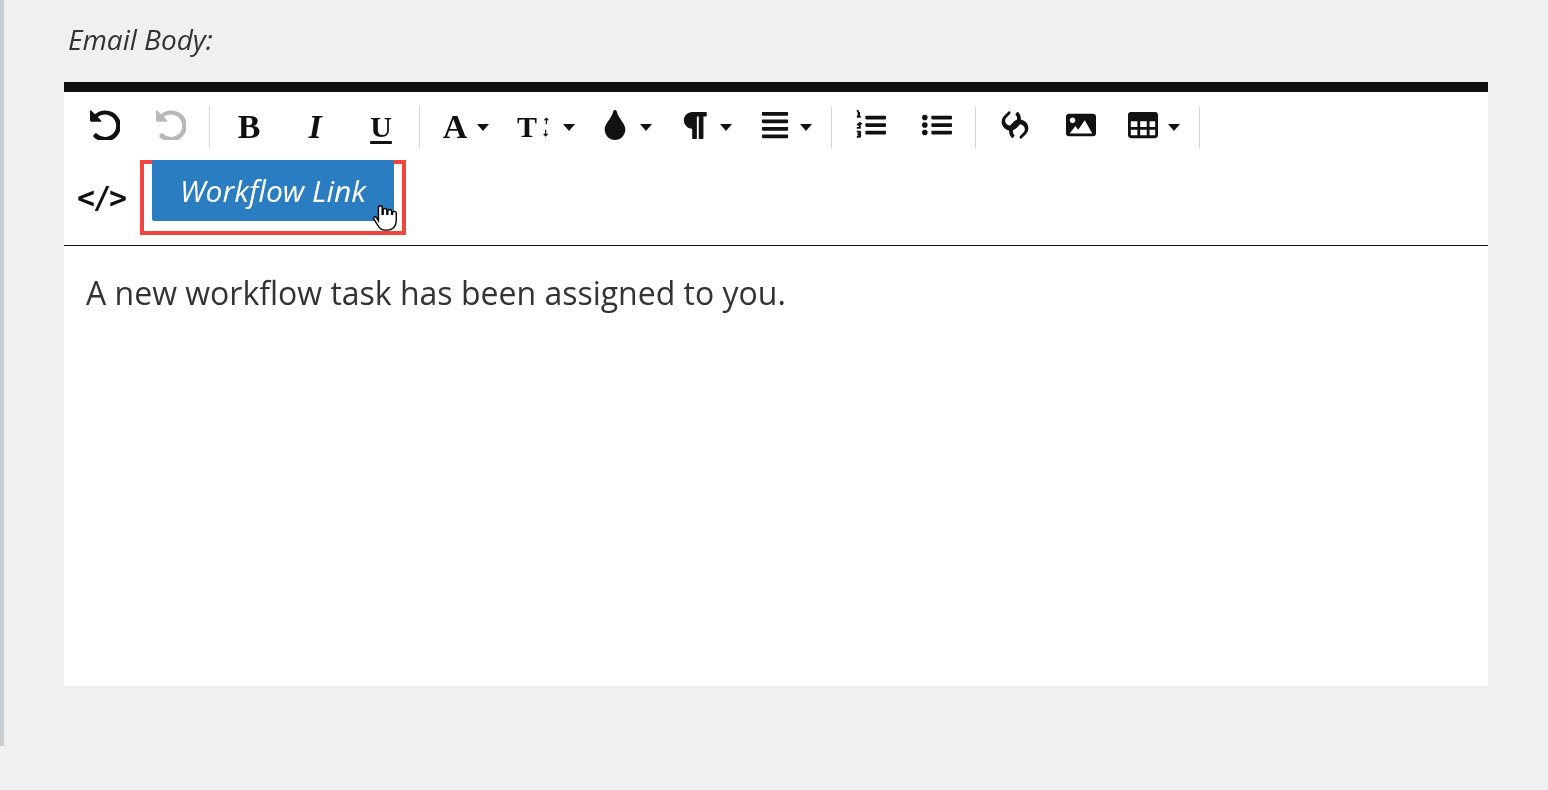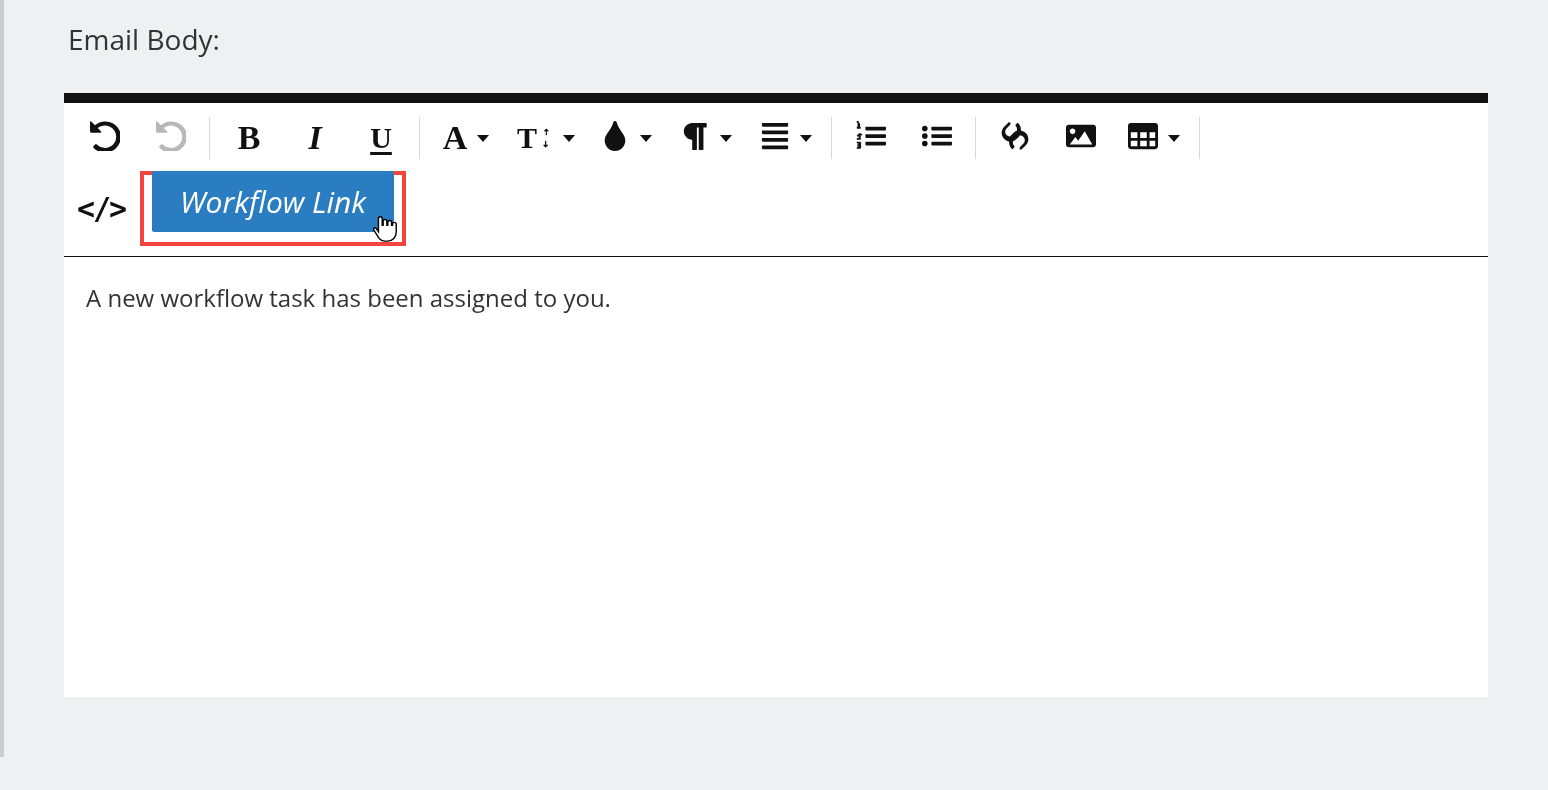--- a/index.html
+++ b/index.html
@@ -9,21 +9,22 @@
     font-family: -apple-system, "Segoe UI", "Open Sans", Helvetica, Arial, sans-serif;
     color: #333;
   }
   .page {
     padding: 20px 60px 60px 60px;
     border-left: 4px solid #c8cdd2;
   }
   .field-label {
     font-size: 28px;
     color: #333;
-    margin: 0 0 35px 4px;
+    margin: 0 0 24px 4px;
+    font-style: italic;
   }
   .editor-wrap {
     border-top: 10px solid #111;
     background: #fff;
   }
   .toolbar {
     border-bottom: 1px solid #111;
     display: flex;
     flex-wrap: wrap;
     padding: 4px 2px 0 2px;
@@ -91,21 +92,21 @@
   .cursor-hand {
     position: absolute;
     bottom: -6px;
     left: 226px;
   }
   .cursor-hand svg { width:30px; height:30px; }
   .editor-body {
     padding: 24px 22px;
     min-height: 440px;
     background:#fff;
-    font-size: 24px;
+    font-size: 32px;
     color:#333;
     line-height:1.45;
   }
   .editor-body p { margin: 0 0 26px 0; }
   .sel {
     background:#b4d5ff;
   }
   
   .bold-glyph { font-family: Georgia, 'Times New Roman', serif; font-weight:900; font-size:34px; }
   .italic-glyph { font-family: Georgia, 'Times New Roman', serif; font-style:italic; font-weight:700; font-size:34px; }

